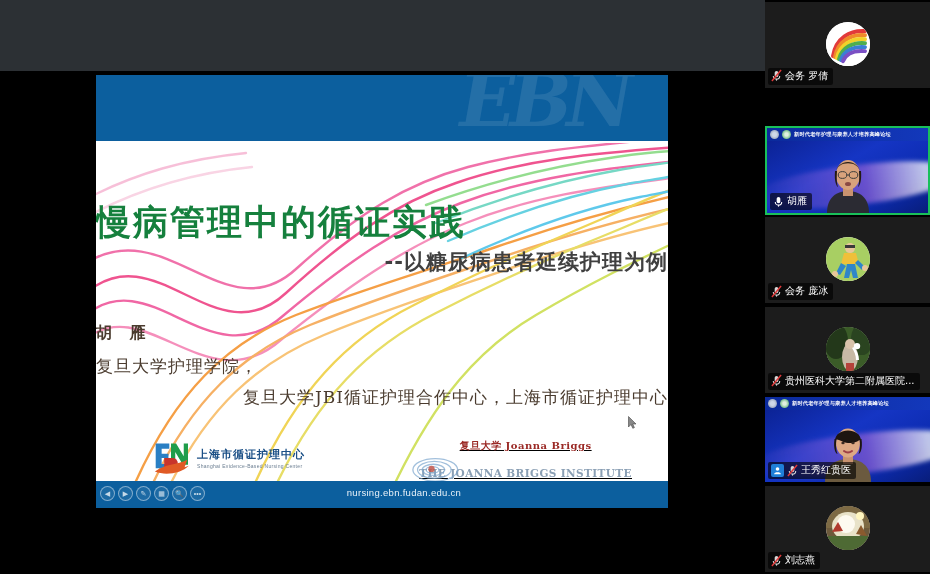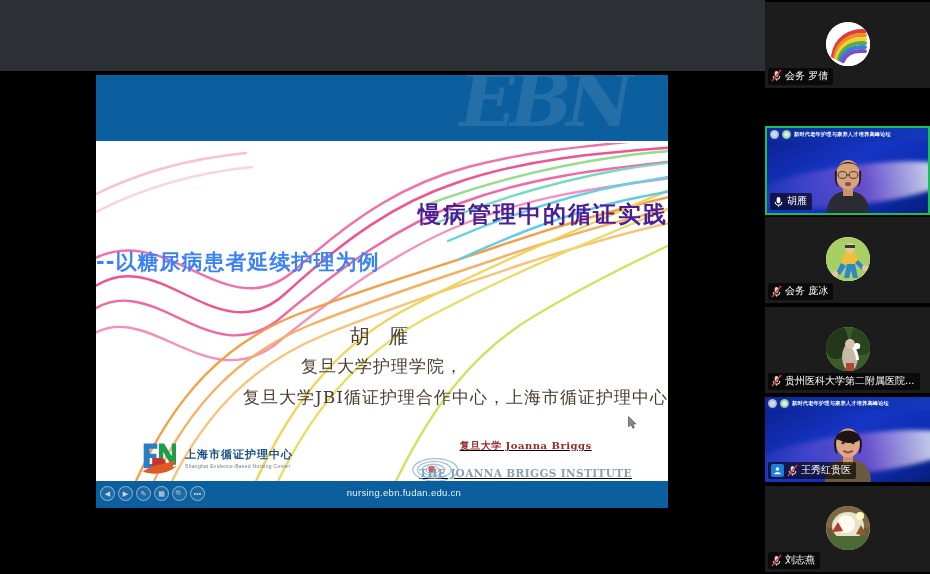--- a/index.html
+++ b/index.html
@@ -39,54 +39,54 @@
   }
   .slide-body{
     position:absolute; left:0; top:68px; width:100%; height:338px;
     background:#fff; overflow:hidden;
   }
   
   .ribbons{ position:absolute; inset:0; pointer-events:none; }
 
   .slide-title{
     position:absolute; left:0; right:0; top:56px;
-    text-align:right;
-    font-size:23px; font-weight:bold; color:#4c1d95;
+    text-align:left;
+    font-size:35px; font-weight:bold; color:#15803d;
     letter-spacing:2px;
     font-family:"DejaVu Sans","Liberation Sans",sans-serif;
   }
   .slide-subtitle{
     position:absolute; left:0; right:0; top:105px;
-    text-align:left;
-    font-size:21px; font-weight:bold; color:#3b82f6;
+    text-align:right;
+    font-size:21px; font-weight:bold; color:#404040;
     letter-spacing:1px;
     font-family:"DejaVu Sans","Liberation Sans",sans-serif;
   }
   .slide-author{
     position:absolute; left:0; right:0; top:180px;
-    text-align:center; font-size:20px; font-weight:normal; color:#4a3b2e;
+    text-align:left; font-size:16px; font-weight:bold; color:#4a3b2e;
     letter-spacing:6px;
     font-family:"DejaVu Serif","Liberation Serif",serif;
   }
   .slide-aff1{
     position:absolute; left:0; right:0; top:212px;
-    text-align:center; font-size:17px; color:#4a3b2e;
+    text-align:left; font-size:17px; color:#4a3b2e;
     letter-spacing:1px;
     font-family:"DejaVu Serif","Liberation Serif",serif;
   }
   .slide-aff2{
     position:absolute; left:0; right:0; top:243px;
     text-align:right; font-size:17px; color:#4a3b2e;
     letter-spacing:1px;
     font-family:"DejaVu Serif","Liberation Serif",serif;
   }
 
   
   .logo-left{
-    position:absolute; left:44px; bottom:6px;
+    position:absolute; left:56px; bottom:6px;
     display:flex; align-items:center; gap:7px;
   }
   .logo-mark{ width:38px; height:34px; flex:0 0 auto; }
   .logo-left .ltxt .cn{
     font-size:11px; color:#1a4f86; font-weight:bold; letter-spacing:1px;
     font-family:"DejaVu Sans","Liberation Sans",sans-serif;
   }
   .logo-left .ltxt .en{
     font-size:5px; color:#6a7d90; letter-spacing:.3px; margin-top:1px;
   }

